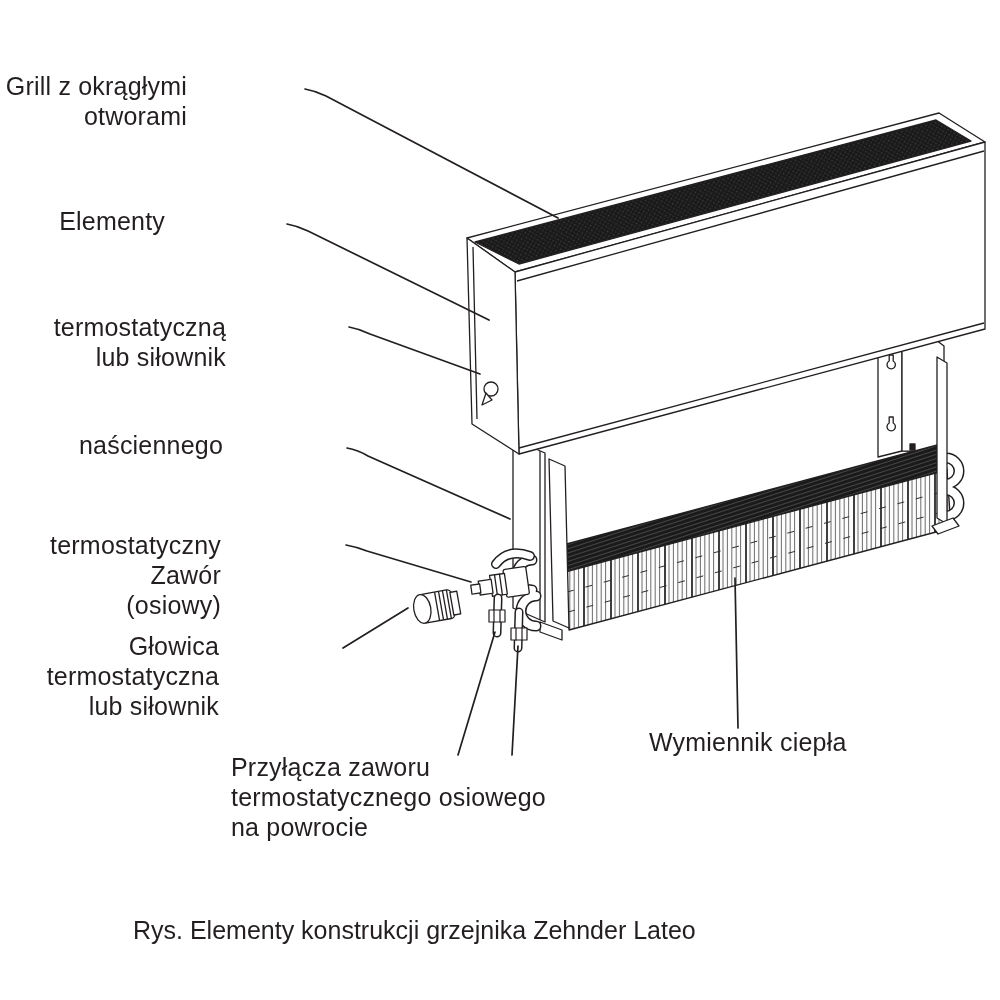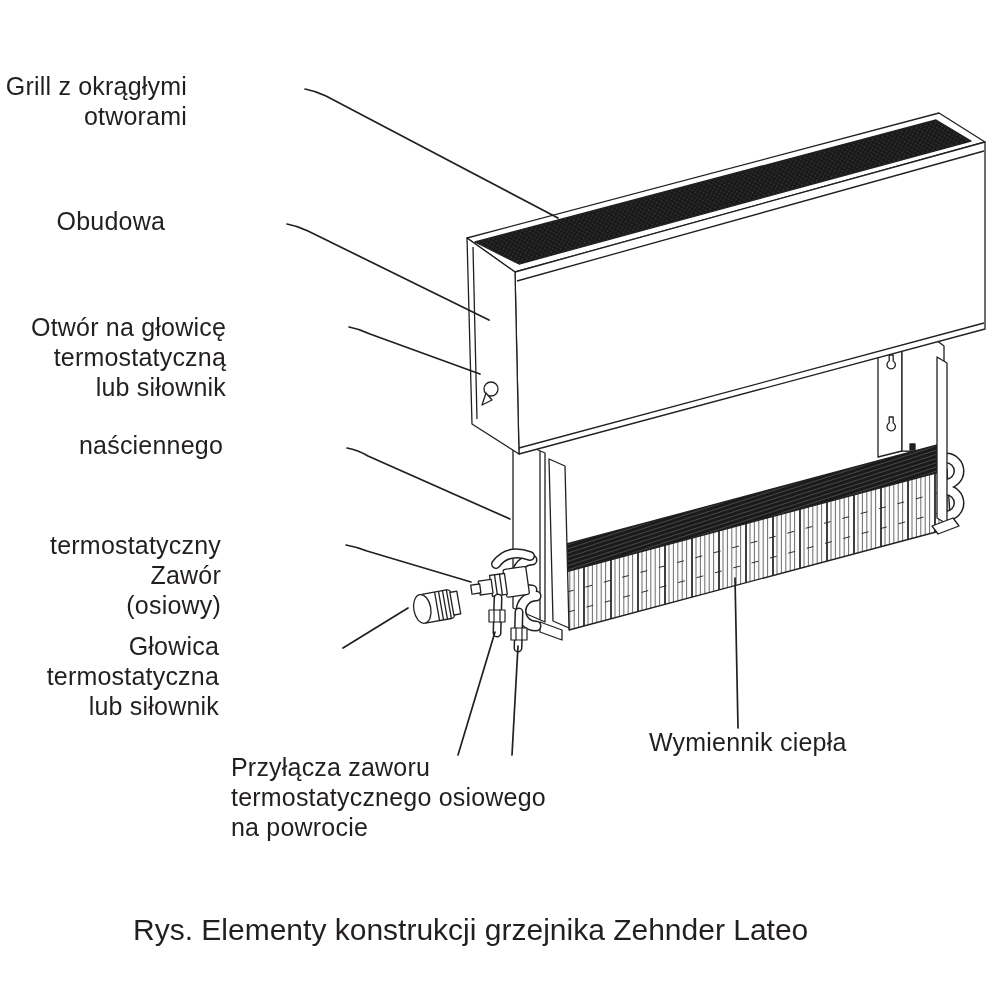--- a/index.html
+++ b/index.html
@@ -6,21 +6,21 @@
   body{
     width:1000px;height:1000px;background:#ffffff;position:relative;
     font-family:"Liberation Sans","DejaVu Sans",sans-serif;color:#231f20;
     overflow:hidden;
   }
   .stage{position:absolute;left:16px;top:0;width:884px;height:1000px}
   svg.diagram{position:absolute;left:0;top:0}
   .lbl{position:absolute;font-size:25px;line-height:30px;letter-spacing:.2px;white-space:nowrap}
   .ra{text-align:right}
   .la{text-align:left}
-  .caption{position:absolute;font-size:30px;line-height:30px;white-space:nowrap}
+  .caption{position:absolute;font-size:25px;line-height:30px;white-space:nowrap}
 </style>
 </head>
 <body>
 
 <div class="stage">
 
   <svg class="diagram" viewBox="0 0 1000 1000" width="1000" height="1000">
     <defs>
       <pattern id="grillDots" width="5" height="5" patternUnits="userSpaceOnUse" patternTransform="rotate(-15)">
         <rect width="5" height="5" fill="#191919"></rect>
@@ -154,25 +154,24 @@
       <path d="M719,578 L722,728"></path>
     </g>
   </svg>
 
   <div class="lbl ra" style="right:713px; top:71px">
     <div>Grill z okrągłymi</div>
     <div>otworami</div>
   </div>
 
   <div class="lbl ra" style="right:735px; top:206px">
-    <div>Obudowa</div>
+    <div>Elementy</div>
   </div>
 
   <div class="lbl ra" style="right:674px; top:312px">
-    <div>Otwór na głowicę</div>
     <div>termostatyczną</div>
     <div>lub siłownik</div>
   </div>
 
   <div class="lbl ra" style="right:677px; top:430px">
     <div>naściennego</div>
   </div>
 
   <div class="lbl ra" style="right:679px; top:530px">
     <div>termostatyczny</div>

